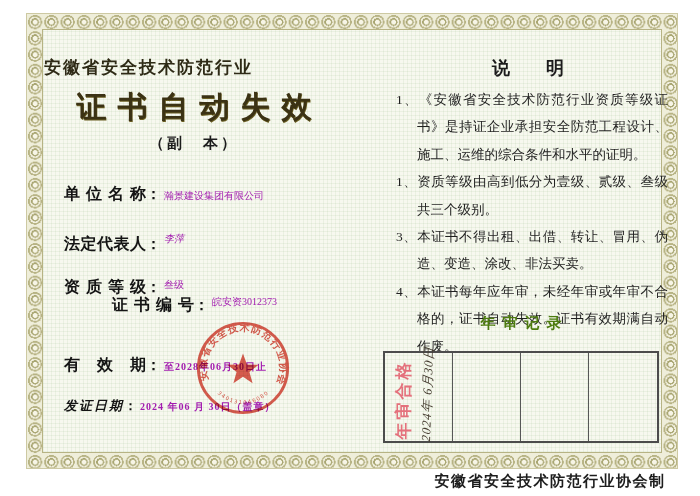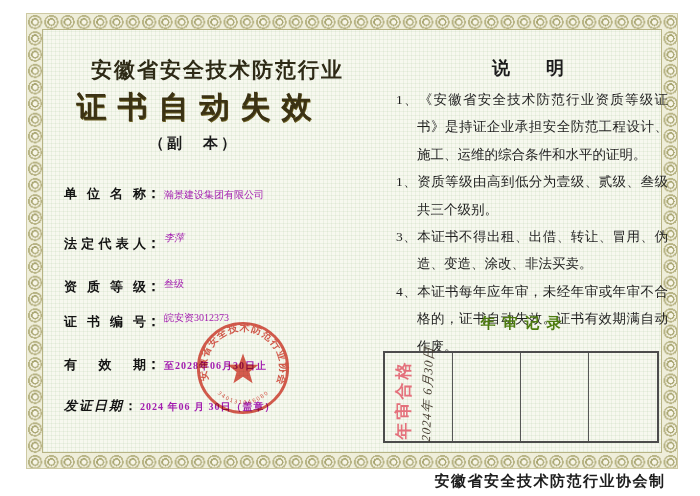--- a/index.html
+++ b/index.html
@@ -26,45 +26,45 @@
     background-color:#f7f8ef;
     background-image:
       repeating-linear-gradient(0deg, rgba(150,185,135,.13) 0 1px, rgba(0,0,0,0) 1px 4px),
       repeating-linear-gradient(90deg, rgba(150,185,135,.13) 0 1px, rgba(0,0,0,0) 1px 4px);
     box-shadow:0 0 0 1px #b7b384;
   }
 
   
   .industry-line {
     position:absolute; left:44px; top:56px; width:300px;
-    text-align:right; font-size:21px; font-weight:bold; letter-spacing:2px;
+    text-align:left; font-size:17px; font-weight:bold; letter-spacing:2px;
     color:#2e2a16;
   }
   .cert-title {
     position:absolute; left:44px; top:87px; width:300px;
     text-align:center; font-size:30px; font-weight:bold;
     letter-spacing:11px; text-indent:11px; color:#3b3214;
     text-shadow:0.5px 0.5px 0 #6b5f23;
   }
   .copy-label {
     position:absolute; left:44px; top:134px; width:300px;
     text-align:center; font-size:15px; font-weight:bold; letter-spacing:3px;
     color:#1c1c1c;
   }
   .field { position:absolute; left:64px; white-space:nowrap; color:#111; }
   .field .lbl {
-    display:inline-block; width:82px; font-weight:bold; font-size:13px;
+    display:inline-block; width:82px; font-weight:bold; font-size:16px;
     text-align:justify; text-align-last:justify; color:#141414; vertical-align:baseline;
   }
   .field .colon { font-weight:bold; font-size:15px; }
   .field .val { font-size:10px; color:#a21caf; margin-left:3px; }
   .f-company   { top:184px; }
   .f-legal     { top:234px; }
   .f-grade     { top:277px; }
-  .f-certno    { top:312px; }
+  .f-certno    { top:295px;margin-left:48px; }
   .f-validity  { top:355px; }
   .f-issue     { top:396px; }
   .f-legal .val { position:relative; top:-7px; font-style:italic; }
   .f-grade .val { position:relative; top:-4px; }
   .f-certno .val { position:relative; top:-5px; }
   .f-validity .val { font-weight:bold; letter-spacing:1px; }
   .f-issue .lbl { width:auto; font-size:13px; font-style:italic; letter-spacing:2px; text-align-last:auto; }
   .f-issue .colon { font-size:13px; }
   .f-issue .val { font-weight:bold; letter-spacing:1px; }
 

